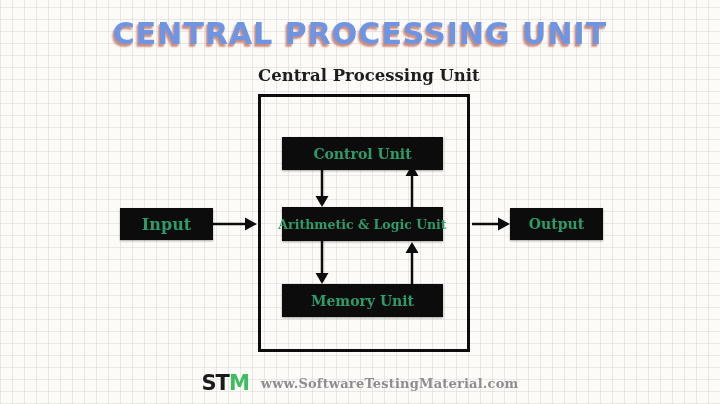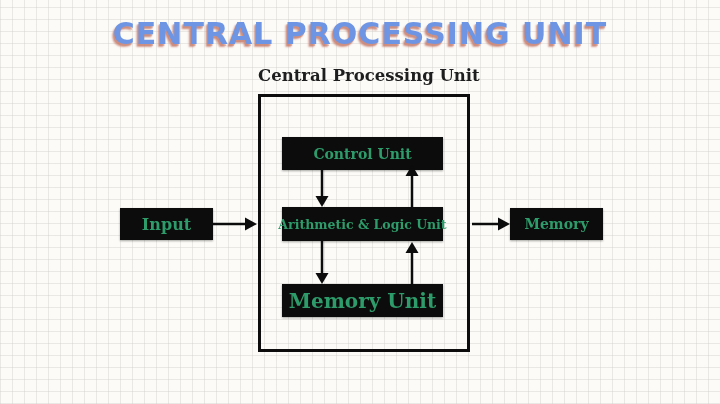--- a/index.html
+++ b/index.html
@@ -38,21 +38,21 @@
     background:var(--box-bg,#0c0c0c);
     color:var(--box-text-green,#2e9b6a);
     font-family:"DejaVu Serif","Liberation Serif",serif;
     font-weight:bold;
     display:flex;align-items:center;justify-content:center;
     white-space:nowrap;
     box-shadow:0 1px 2px rgba(0,0,0,0.35);
   }
   .control{left:282px;top:137px;width:161px;height:33px;font-size:14px;}
   .alu{left:282px;top:207px;width:161px;height:34px;font-size:12.5px;}
-  .memory{left:282px;top:284px;width:161px;height:33px;font-size:20px;}
+  .memory{left:282px;top:284px;width:161px;height:33px;font-size:14px;}
   .input{left:120px;top:208px;width:93px;height:32px;font-size:16px;}
   .output{left:510px;top:208px;width:93px;height:32px;font-size:14px;}
   .arrows{position:absolute;left:0;top:0;width:720px;height:404px;pointer-events:none;color:var(--arrow,#0c0c0c);}
   .arrows line{stroke:currentColor;stroke-width:2.5;}
   .arrows polygon{fill:currentColor;}
   .footer{
     position:absolute;left:0;top:368px;width:720px;height:30px;
     display:flex;align-items:center;justify-content:center;gap:12px;
   }
   .logo{
@@ -75,21 +75,21 @@
   <h1 class="title">CENTRAL PROCESSING UNIT</h1>
 
   <div class="cpu-label">Central Processing Unit</div>
 
   <div class="cpu-box"></div>
 
   <div class="node control">Control Unit</div>
   <div class="node alu">Arithmetic &amp; Logic Unit</div>
   <div class="node memory">Memory Unit</div>
   <div class="node input">Input</div>
-  <div class="node output">Memory</div>
+  <div class="node output">Output</div>
 
   <svg class="arrows" viewBox="0 0 720 404" xmlns="http://www.w3.org/2000/svg" aria-hidden="true">
 
     <g>
       <line x1="213" y1="224" x2="245" y2="224"></line>
       <polygon points="245,217.5 257,224 245,230.5"></polygon>
     </g>
 
     <g>
       <line x1="472" y1="224" x2="498" y2="224"></line>
@@ -110,14 +110,18 @@
       <line x1="412" y1="207" x2="412" y2="176"></line>
       <polygon points="405.5,176 418.5,176 412,165"></polygon>
     </g>
 
     <g>
       <line x1="412" y1="284" x2="412" y2="253"></line>
       <polygon points="405.5,253 418.5,253 412,242"></polygon>
     </g>
   </svg>
 
+  <div class="footer">
+    <span class="logo"><span class="logo-st">ST</span><span class="logo-m">M</span></span>
+    <span class="url">www.SoftwareTestingMaterial.com</span>
+  </div>
 
 </div>
 
 </body></html>

